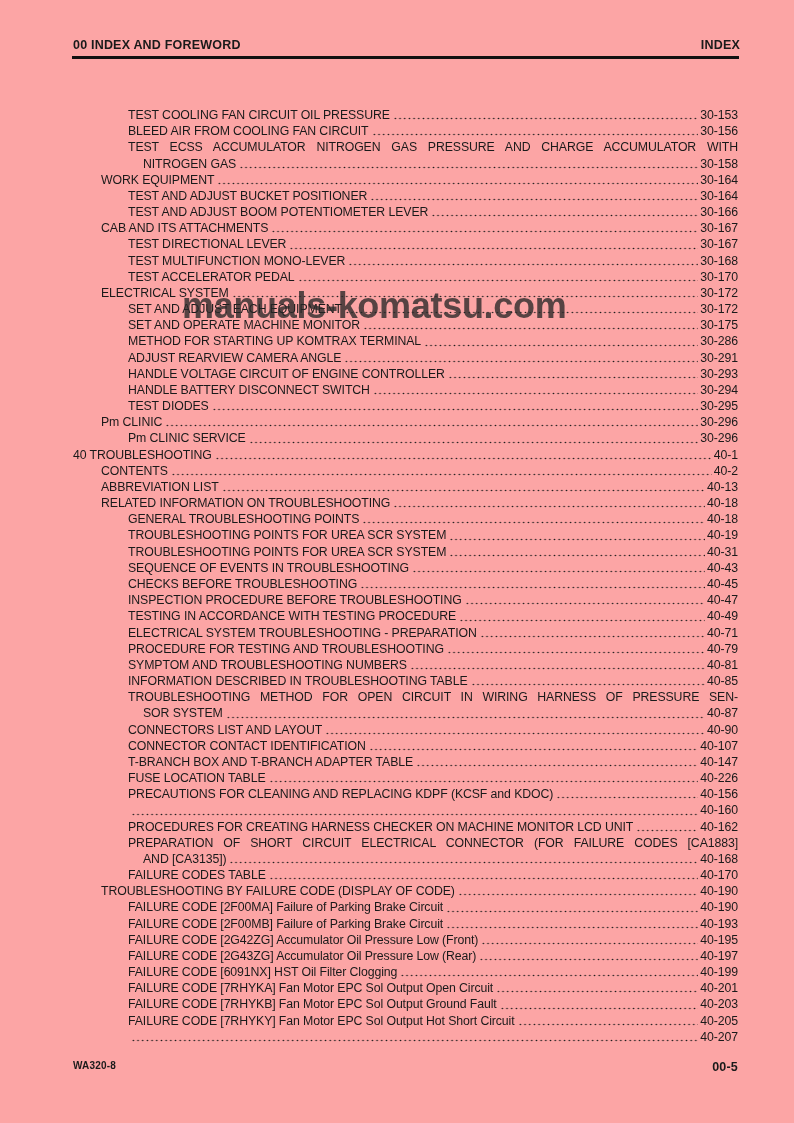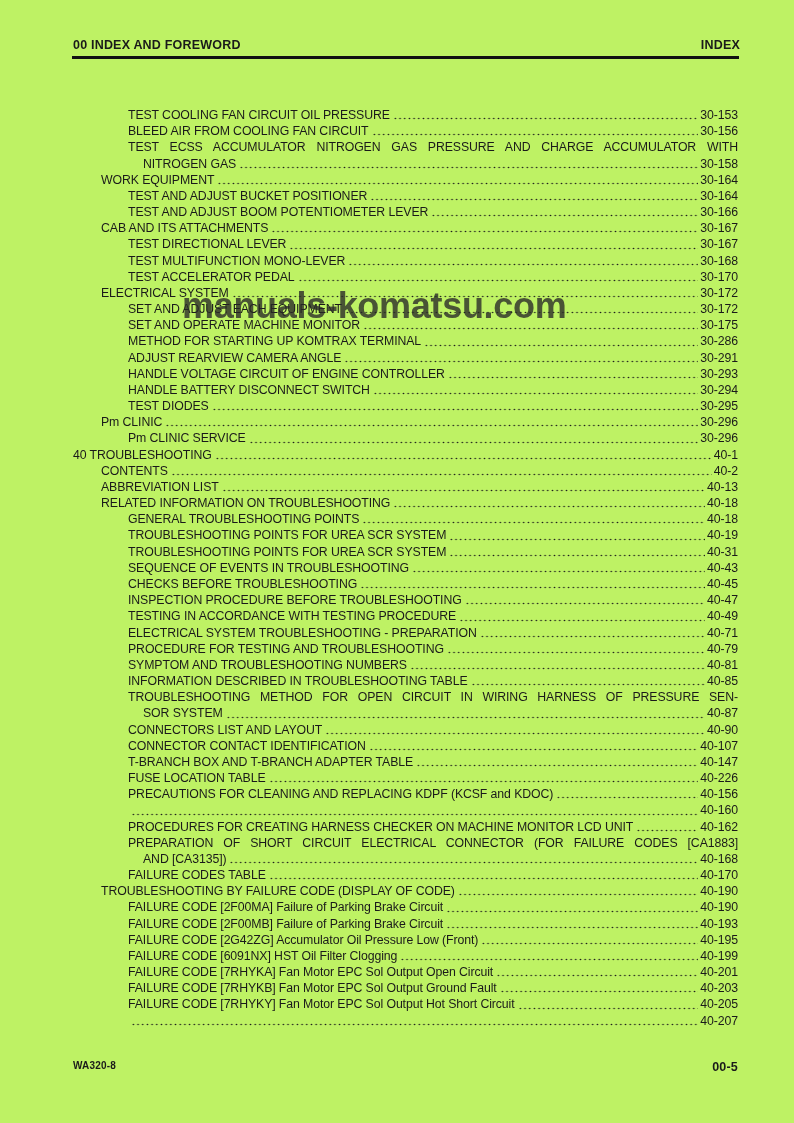--- a/index.html
+++ b/index.html
@@ -1,20 +1,20 @@
 <!DOCTYPE html>
 <html><head>
 <meta charset="utf-8">
 <style>
   html,body { margin:0; padding:0; background:#e8e8e8; }
   .page {
     position: relative;
     width: 794px; height: 1123px;
     margin: 0 auto;
-    background: #bef264;
+    background: #fca5a5;
     font-family: "Liberation Sans", sans-serif;
     color: #1a1a1a;
     overflow: hidden;
   }
   
   .hdr-left {
     position: absolute; top: 38px; left: 73px;
     font-size: 12.5px; font-weight: bold; letter-spacing: 0.2px;
   }
   .hdr-right {
@@ -328,20 +328,25 @@
     <span class="t">FAILURE CODE [2F00MB] Failure of Parking Brake Circuit</span>
     <span class="dots"></span>
     <span class="p">40-193</span>
   </div>
       <div class="row indent-2">
     <span class="t">FAILURE CODE [2G42ZG] Accumulator Oil Pressure Low (Front)</span>
     <span class="dots"></span>
     <span class="p">40-195</span>
   </div>
       <div class="row indent-2">
+    <span class="t">FAILURE CODE [2G43ZG] Accumulator Oil Pressure Low (Rear)</span>
+    <span class="dots"></span>
+    <span class="p">40-197</span>
+  </div>
+      <div class="row indent-2">
     <span class="t">FAILURE CODE [6091NX] HST Oil Filter Clogging</span>
     <span class="dots"></span>
     <span class="p">40-199</span>
   </div>
       <div class="row indent-2">
     <span class="t">FAILURE CODE [7RHYKA] Fan Motor EPC Sol Output Open Circuit</span>
     <span class="dots"></span>
     <span class="p">40-201</span>
   </div>
       <div class="row indent-2">

